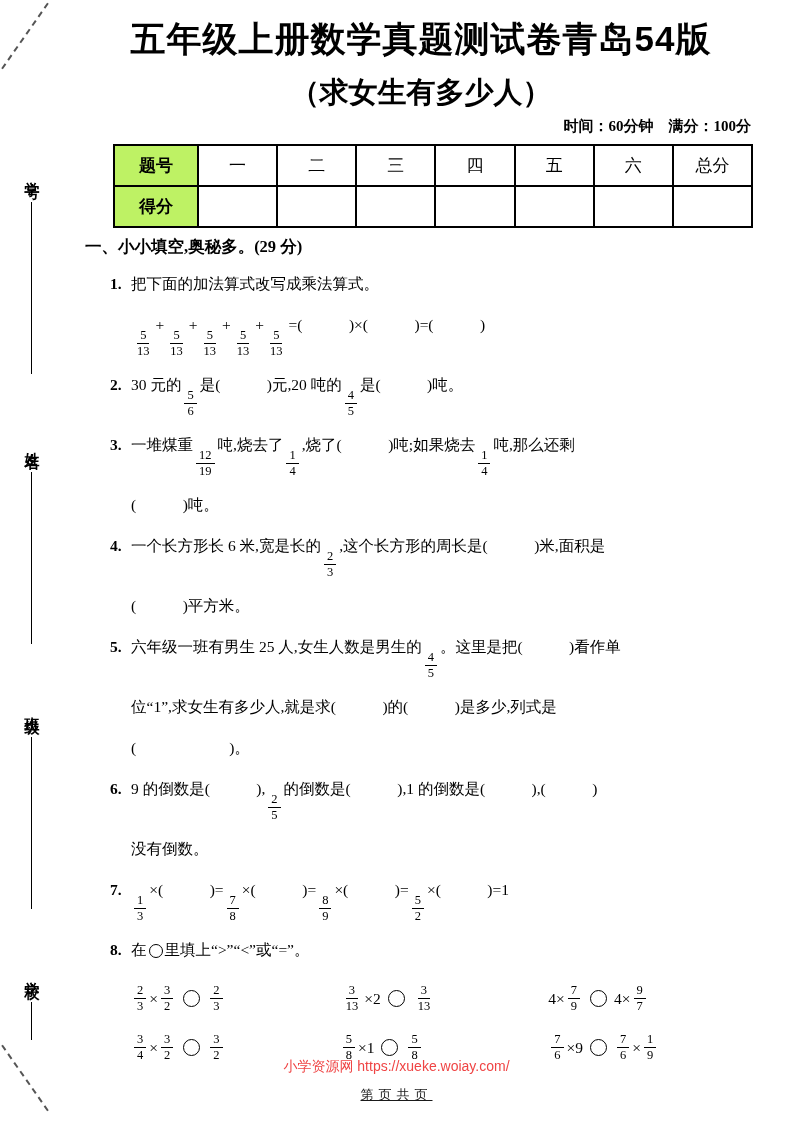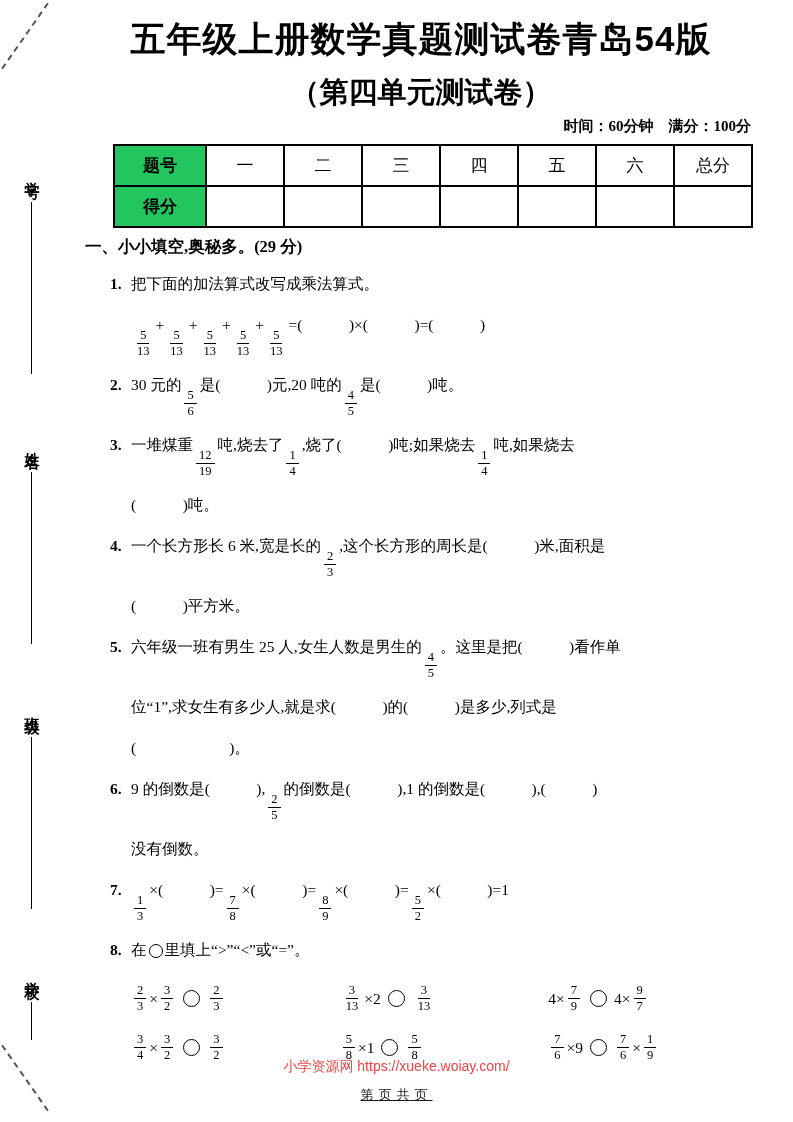--- a/index.html
+++ b/index.html
@@ -79,23 +79,23 @@
     margin: 8px 0 0 28px;
   }
   .score-table td {
     border: 2px solid #000;
     height: 41px;
     text-align: center;
     font-size: 17px;
     vertical-align: middle;
   }
   .score-table td.th {
-    background: #22c55e;
-    font-weight: bold;
-    width: 92px;
+    background: #bef264;
+    font-weight: bold;
+    width: 84px;
     font-size: 17px;
   }
 
   .section-heading { margin-top: 8px; font-size: 16.5px; font-weight: bold; }
 
   .questions { margin-top: 2px; padding-left: 25px; font-size: 15.5px; }
   .question { margin-bottom: 2px; }
   .q-line { position: relative; padding-left: 21px; margin: 11px 0; line-height: 30px; }
   .q-num { position: absolute; left: 0; top: 0; font-weight: bold; }
 
@@ -165,21 +165,21 @@
     <span class="v-label">班级：</span>
     <span class="v-line"></span>
   </div>
   <div class="margin-group mg4">
     <span class="v-label">学校：</span>
     <span class="v-line"></span>
   </div>
 
   <div class="content">
     <div class="title">五年级上册数学真题测试卷青岛54版</div>
-    <div class="subtitle">（第四单元测试卷）</div>
+    <div class="subtitle">（求女生有多少人）</div>
     <div class="exam-info">时间：60分钟　满分：100分</div>
 
     <table class="score-table">
       <tbody>
         <tr>
           <td class="th">题号</td>
           <td>一</td>
           <td>二</td>
           <td>三</td>
           <td>四</td>
@@ -234,21 +234,21 @@
         <div class="question">
           <div class="q-line"><span class="q-num">3.</span><span>一堆煤重</span><span class="frac">
               <span class="num">12</span>
               <span class="den">19</span>
             </span><span>吨,烧去了</span><span class="frac">
               <span class="num">1</span>
               <span class="den">4</span>
             </span><span>,烧了(　　　)吨;如果烧去</span><span class="frac">
               <span class="num">1</span>
               <span class="den">4</span>
-            </span><span>吨,如果烧去</span></div>
+            </span><span>吨,那么还剩</span></div>
           <div class="q-line"><span>(　　　)吨。</span></div>
         </div>
         <div class="question">
           <div class="q-line"><span class="q-num">4.</span><span>一个长方形长 6 米,宽是长的</span><span class="frac">
               <span class="num">2</span>
               <span class="den">3</span>
             </span><span>,这个长方形的周长是(　　　)米,面积是</span></div>
           <div class="q-line"><span>(　　　)平方米。</span></div>
         </div>
         <div class="question">

